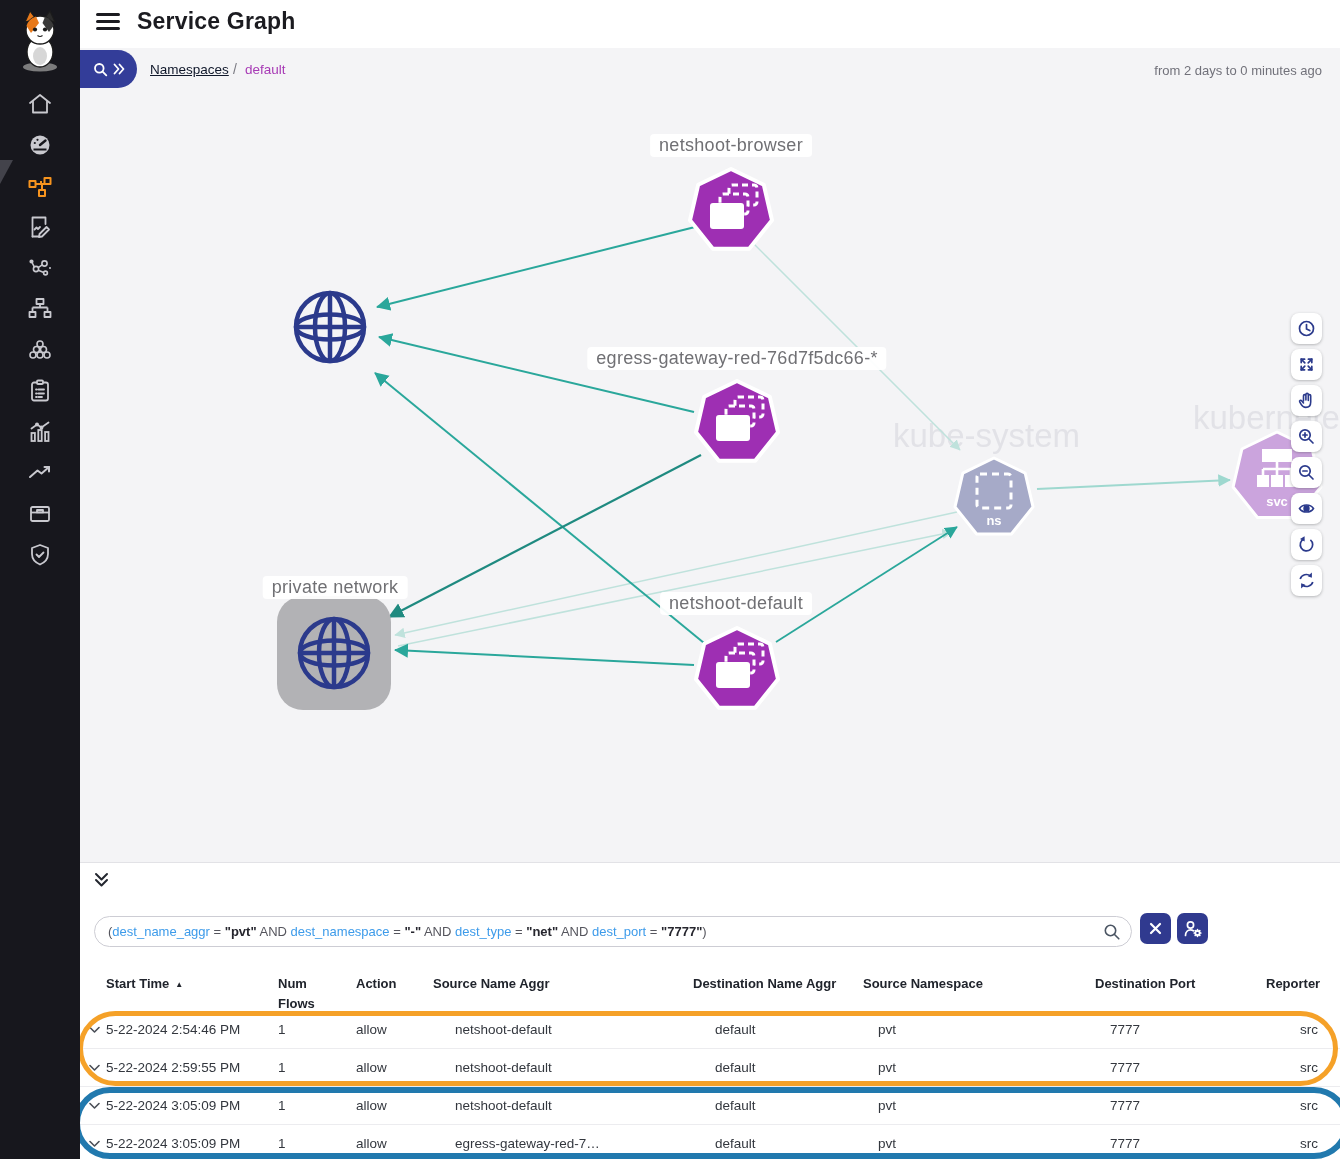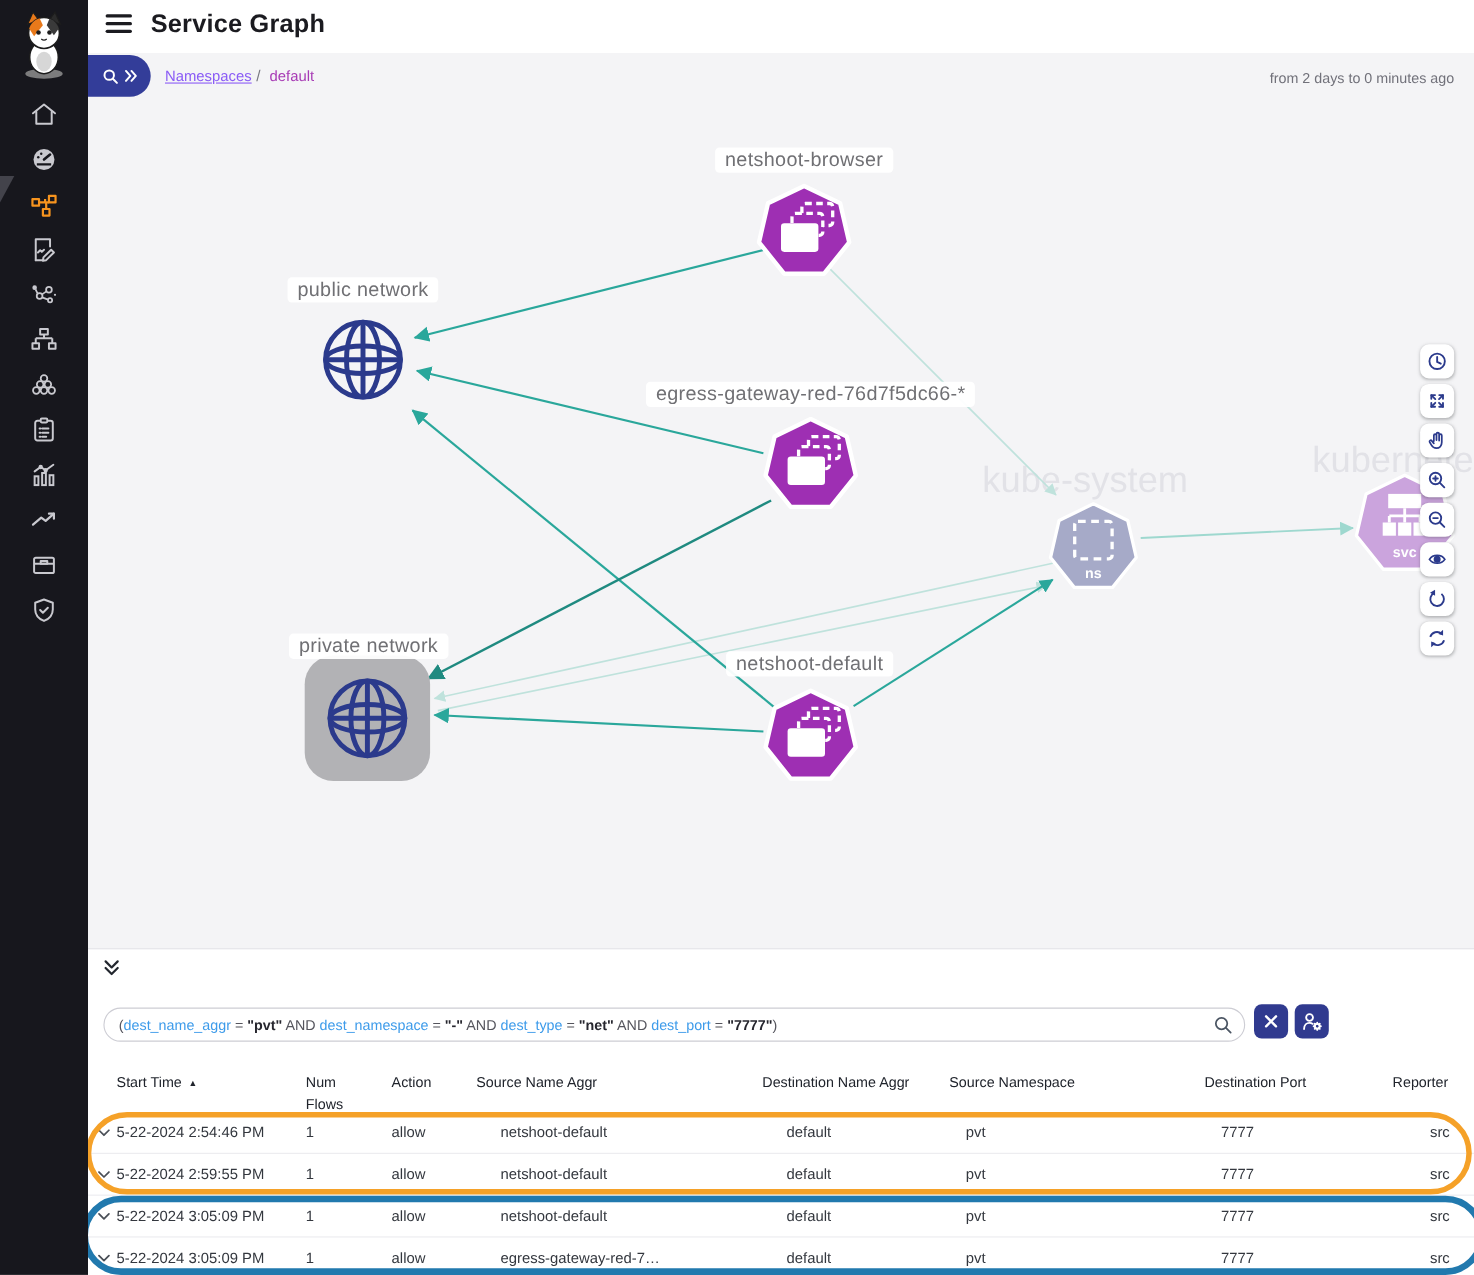--- a/index.html
+++ b/index.html
@@ -15,21 +15,21 @@
   
   .header{position:absolute;left:80px;top:0;right:0;height:48px;background:#fff;z-index:5;}
   .hamburger{position:absolute;left:16px;top:13px;width:24px;height:22px;cursor:pointer;}
   .hamburger div{height:2.6px;background:#1B1B20;border-radius:2px;margin-bottom:4.6px;}
   .pageTitle{position:absolute;left:57px;top:8px;font-size:23px;font-weight:700;color:#1B1B20;letter-spacing:.2px;}
 
   
   .graphWrap{position:absolute;left:80px;top:48px;right:0;height:814px;background:#F4F4F6;overflow:hidden;}
   .searchPill{position:absolute;left:0;top:2px;width:57px;height:38px;background:#333D99;
               border-radius:0 19px 19px 0;display:flex;align-items:center;justify-content:center;gap:5px;cursor:pointer;}
-  .crumbRoot{position:absolute;left:70px;top:14px;font-size:13.5px;color:#8b5cf6;text-decoration:underline;cursor:pointer;}
+  .crumbRoot{position:absolute;left:70px;top:14px;font-size:13.5px;color:#0f172a;text-decoration:underline;cursor:pointer;}
   .crumbSep{position:absolute;left:153px;top:13px;font-size:14px;color:#7A7A82;}
   .crumbCur{position:absolute;left:165px;top:14px;font-size:13.5px;color:#A73AB5;}
   .timeRange{position:absolute;right:18px;top:15px;font-size:13px;color:#71717A;}
 
   .faintLabel{position:absolute;font-size:33px;color:#E2E2E7;white-space:nowrap;z-index:1;}
   .edgeSvg{position:absolute;left:0;top:42px;z-index:2;pointer-events:none;}
   .nodeSvg{position:absolute;z-index:3;cursor:pointer;}
   .privBg{position:absolute;left:197px;top:548px;width:114px;height:114px;background:#B2B2B5;border-radius:26px;z-index:2;}
   .chip{position:absolute;transform:translateX(-50%);background:rgba(255,255,255,.95);color:#707074;
         font-size:18px;padding:1px 9px;border-radius:4px;white-space:nowrap;z-index:4;letter-spacing:.3px;}
@@ -52,21 +52,21 @@
   .filterTokens{font-size:13px;white-space:nowrap;overflow:hidden;}
   .tok-paren,.tok-op,.tok-keyword{color:#55555D;}
   .tok-field{color:#3D9BEA;}
   .tok-value{color:#26262E;font-weight:700;}
   .filterSearchIcon{position:absolute;right:10px;top:6px;}
   .sqBtn{position:absolute;top:50px;width:31px;height:31px;background:#303A8F;border-radius:7px;
          display:flex;align-items:center;justify-content:center;cursor:pointer;}
 
   .tgrid{display:grid;grid-template-columns:26px 172px 78px 77px 260px 170px 232px 171px 74px;}
   .thead{position:absolute;left:0;top:98px;width:1260px;}
-  .hcell{font-size:13px;font-weight:400;color:#20242C;padding-top:13px;line-height:20px;}
+  .hcell{font-size:13px;font-weight:700;color:#20242C;padding-top:13px;line-height:20px;}
   .hcell .nwrap{display:inline-block;width:44px;}
   .sortIcon{font-size:8px;margin-left:6px;position:relative;top:-1px;}
   .rows{position:absolute;left:0;top:148px;width:1260px;}
   .trow{height:37px;align-items:center;cursor:pointer;}
   .trow + .trow{border-top:1px solid #ECECEF;}
   .tcell{font-size:13.5px;color:#33373E;white-space:nowrap;overflow:hidden;}
   .trow .tcell:nth-child(5),.trow .tcell:nth-child(6){padding-left:22px;}
   .trow .tcell:nth-child(7),.trow .tcell:nth-child(8){padding-left:15px;}
   .trow .tcell:nth-child(9){padding-left:12px;text-align:center;}
   .expander{display:flex;justify-content:flex-end;padding-right:6px;}
@@ -299,21 +299,20 @@
         <polygon points="0,-42 32.8,-26.2 41,9.3 18.2,37.8 -18.2,37.8 -41,9.3 -32.8,-26.2" fill="#9E2FB3" stroke="#fff" stroke-width="4" stroke-linejoin="round"></polygon>
         <g>
           <rect x="-2" y="-26" width="28" height="20" rx="3" fill="#9E2FB3" stroke="#fff" stroke-width="3" stroke-dasharray="6 4"></rect>
           <rect x="-11" y="-17" width="28" height="20" rx="3" fill="#9E2FB3" stroke="#fff" stroke-width="3" stroke-dasharray="6 4"></rect>
           <rect x="-21" y="-8" width="34" height="26" rx="3" fill="#fff"></rect>
         </g>
       </g>
     </svg>
 
     <div class="chip" style="left:651px;top:86px">netshoot-browser</div>
-    <div class="chip" style="left:250px;top:204px">public network</div>
     <div class="chip" style="left:657px;top:299px">egress-gateway-red-76d7f5dc66-*</div>
     <div class="chip" style="left:255px;top:528px">private network</div>
     <div class="chip" style="left:656px;top:544px">netshoot-default</div>
 
     <div class="gToolbar">
       <div class="gBtn" style="top:0">
           <svg width="19" height="19" viewBox="0 0 19 19" fill="none" stroke="#2B3A8C" stroke-width="1.7" stroke-linecap="round">
             <circle cx="9.5" cy="9.5" r="7"></circle>
             <path d="M9.5 5.5 V10 L12.8 11.6"></path>
           </svg>

